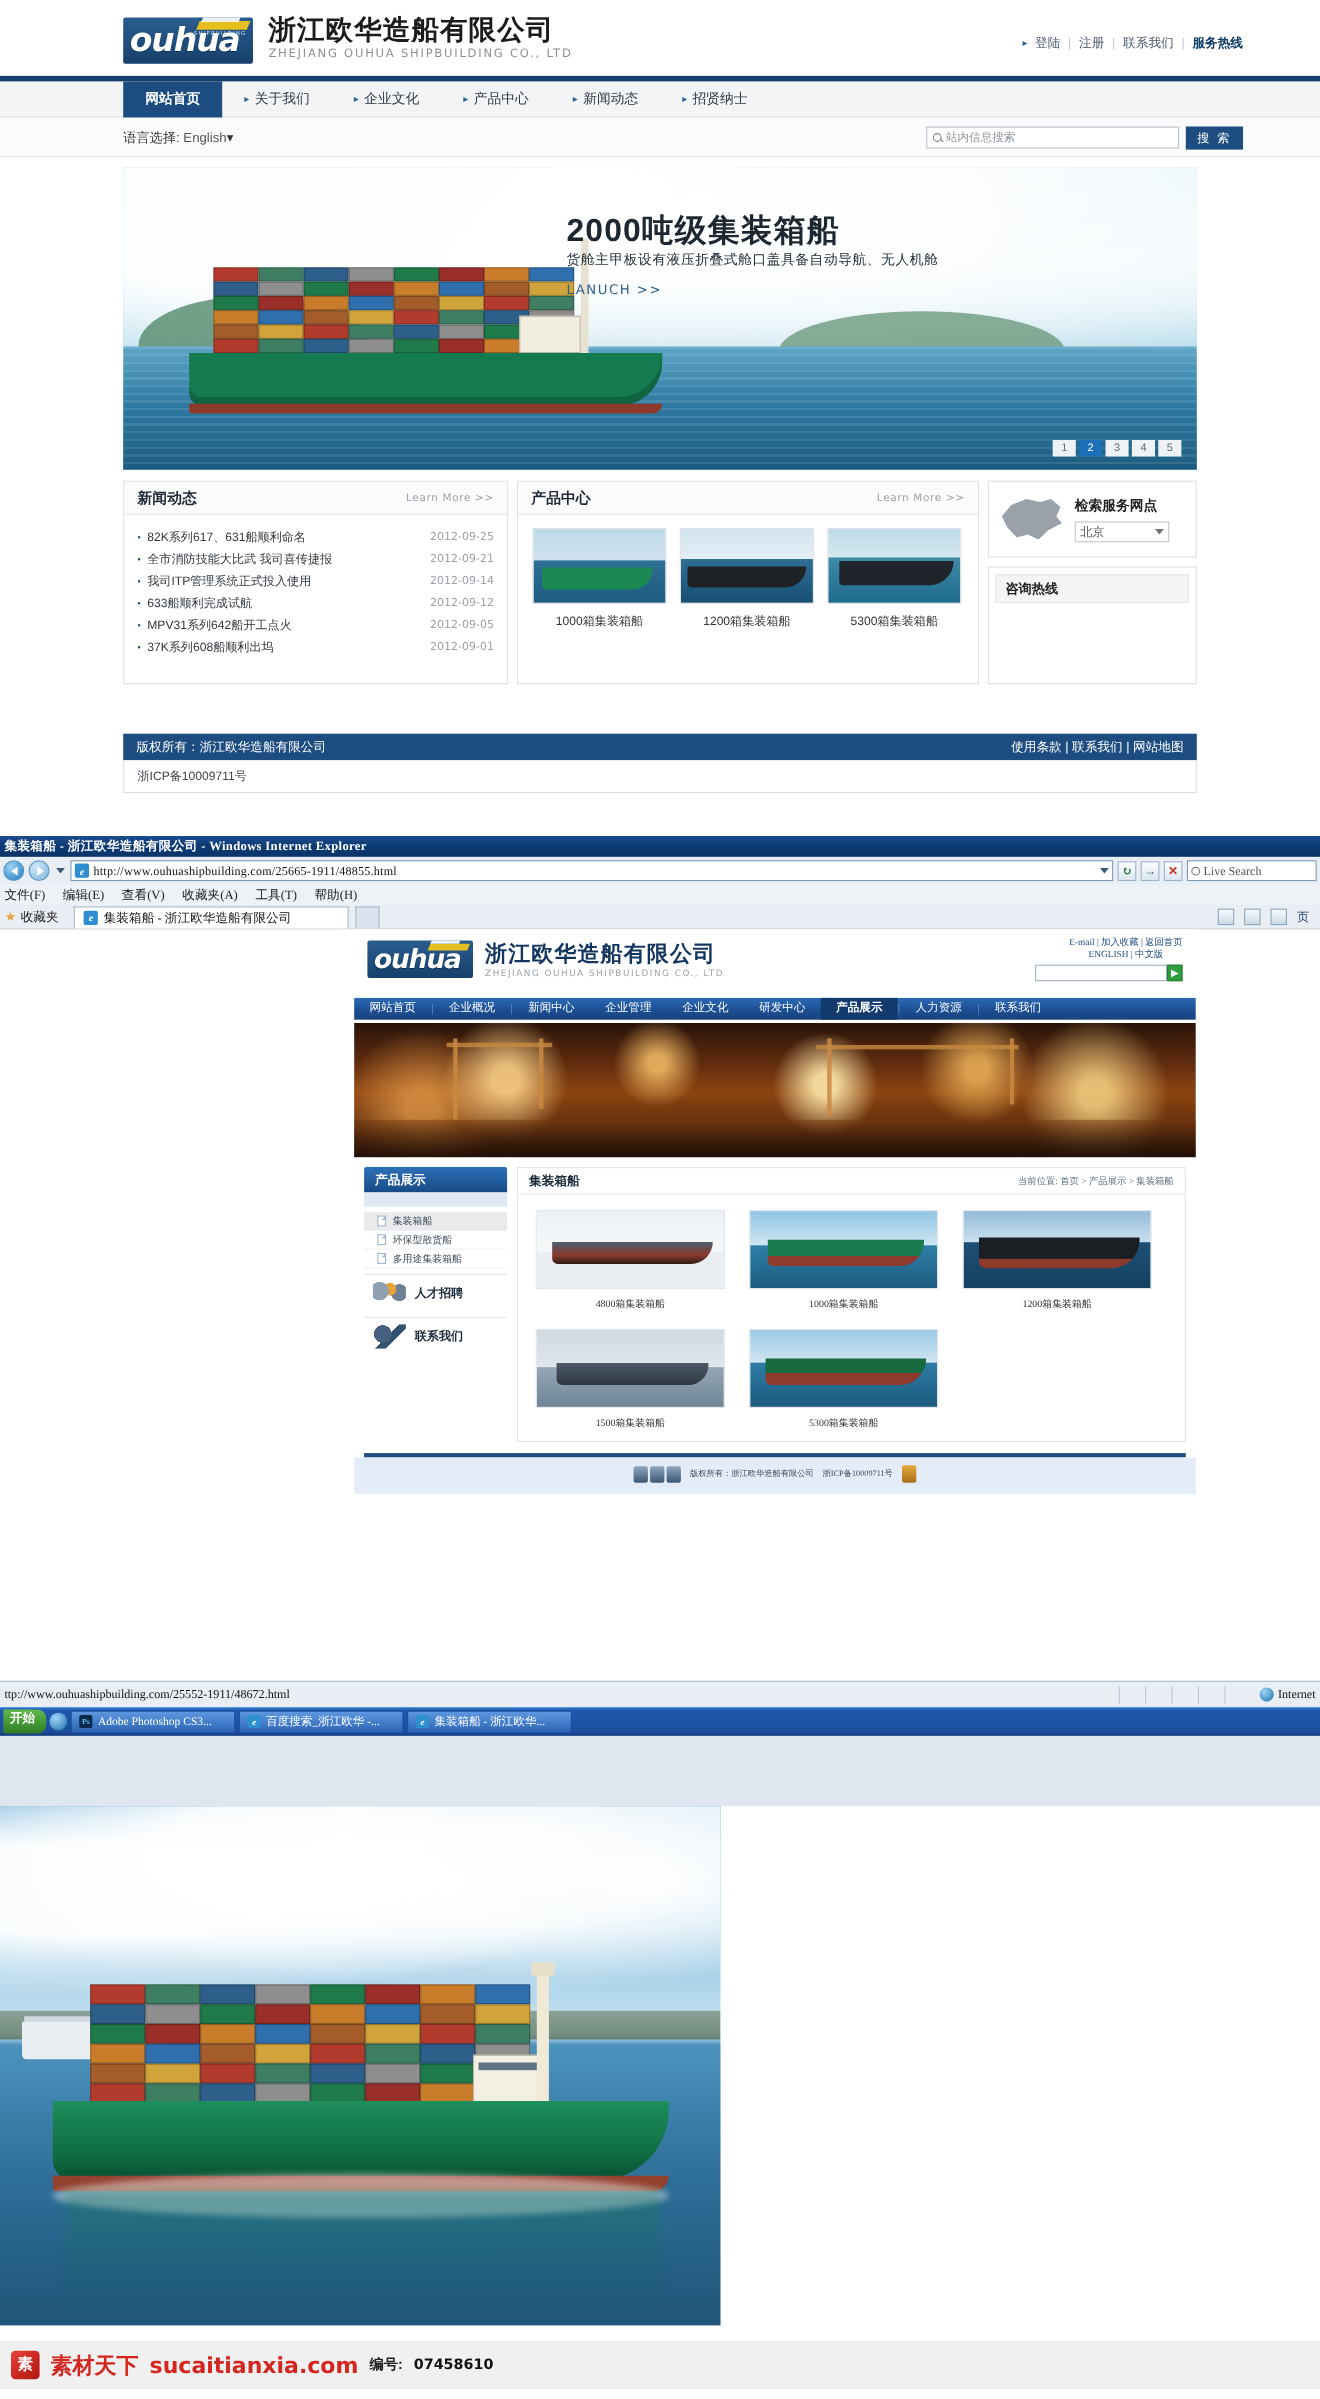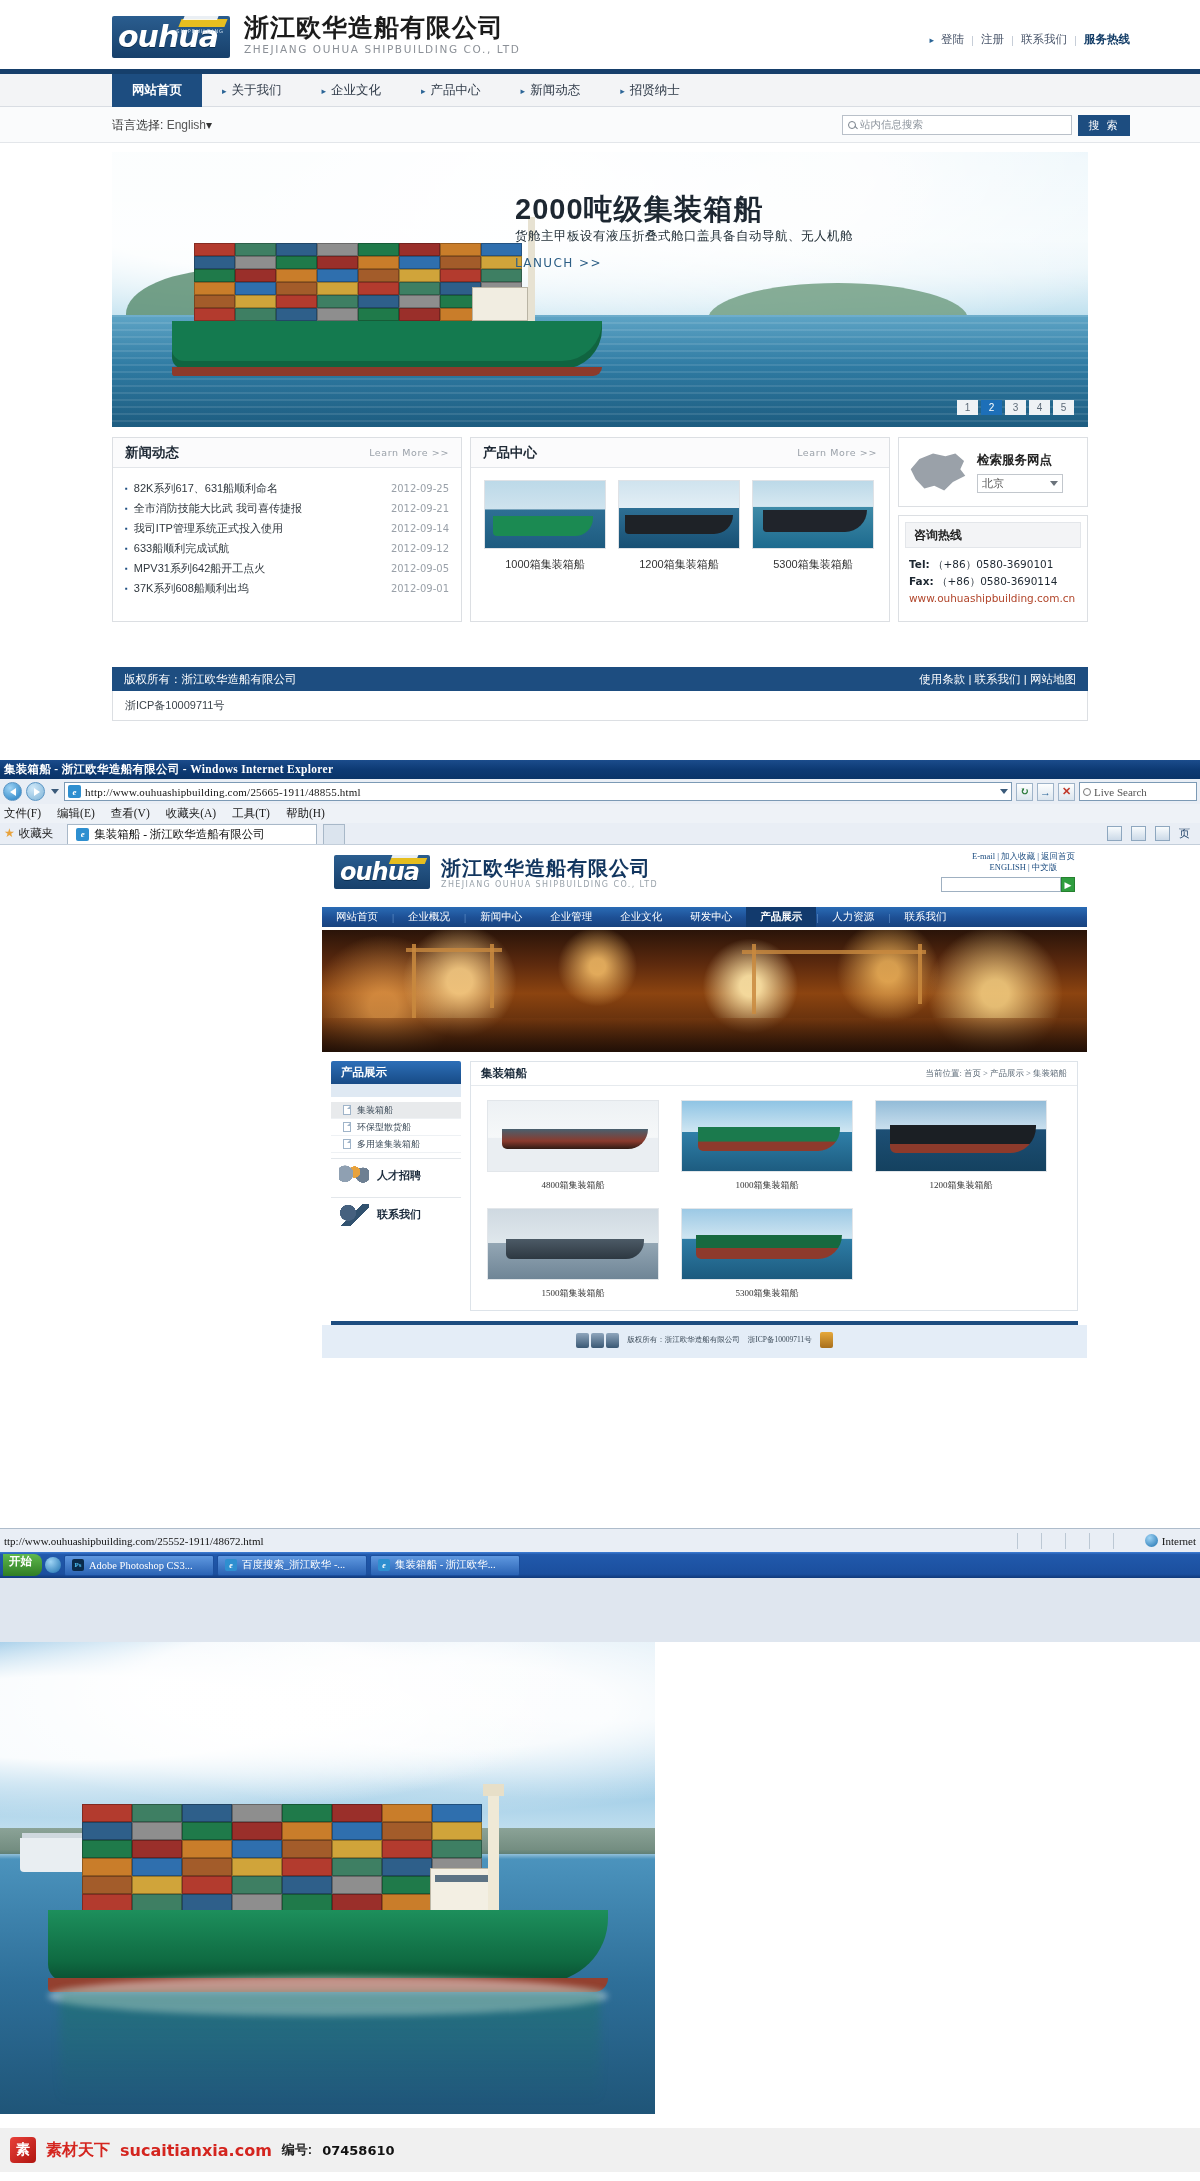--- a/index.html
+++ b/index.html
@@ -263,21 +263,21 @@
   .ph-mast{position:absolute;left:440px;bottom:70px;width:11px;height:118px;background:#efe9d6;}
   .ph-mast:after{content:"";position:absolute;left:-5px;top:-10px;width:21px;height:12px;background:#e7dfc8;}
   .ph-house{position:absolute;left:382px;bottom:70px;width:66px;height:44px;background:#f3efe3;border:1px solid #bdb7a6;}
   .ph-house:after{content:"";position:absolute;left:4px;top:6px;right:4px;height:7px;background:#5d7384;}
   .ph-wake{position:absolute;left:0;bottom:-34px;width:560px;height:40px;background:rgba(255,255,255,.45);filter:blur(3px);border-radius:50%;}
   .ph-refl{position:absolute;left:60px;top:350px;width:540px;height:110px;
      background:linear-gradient(180deg,rgba(20,120,80,.35),rgba(30,90,120,0));filter:blur(4px);}
   .ph-bg-ship{position:absolute;left:20px;top:196px;width:126px;height:34px;background:#e9eef2;border-radius:0 0 14px 4px;box-shadow:0 -7px 0 -2px #cfd8de;}
 
   .s3-foot{position:absolute;left:0;top:486px;width:1200px;height:44px;background:#f0f0f0;display:flex;align-items:center;gap:10px;padding-left:10px;}
-  .s3-foot .brand{font-size:16px;font-weight:bold;color:#d4251f;font-family:"DejaVu Sans",sans-serif;}
+  .s3-foot .brand{font-size:20px;font-weight:bold;color:#d4251f;font-family:"DejaVu Sans",sans-serif;}
   .s3-foot .lbl{font-size:13px;color:#222;font-weight:bold;}
   .s3-foot .num{font-size:13px;color:#111;font-family:"DejaVu Sans",sans-serif;font-weight:bold;}
   .sc-logo{width:26px;height:26px;background:linear-gradient(135deg,#e8413a,#b0140f);border-radius:4px;color:#fff;font-size:14px;font-weight:bold;display:flex;align-items:center;justify-content:center;}
 </style>
 </head>
 <body>
 
 <div id="sec1">
 
   <div class="s1-topband">
@@ -489,31 +489,20 @@
           <div class="sel">
             <span>北京</span>
             <span class="cv"></span>
           </div>
         </div>
       </div>
     </div>
 
     <div class="card" id="cardTel">
       <div class="tel-hd">咨询热线</div>
-      <div class="tel-b">
-        <div>
-          <b>Tel:</b>
-          <span>（+86）0580-3690101</span>
-        </div>
-        <div>
-          <b>Fax:</b>
-          <span>（+86）0580-3690114</span>
-        </div>
-        <div class="url">www.ouhuashipbuilding.com.cn</div>
-      </div>
     </div>
 
   </div>
 
   <div class="s1-foot">
     <span>版权所有：浙江欧华造船有限公司</span>
     <span>使用条款 | 联系我们 | 网站地图</span>
   </div>
   <div class="s1-foot2">浙ICP备10009711号</div>
 </div>

